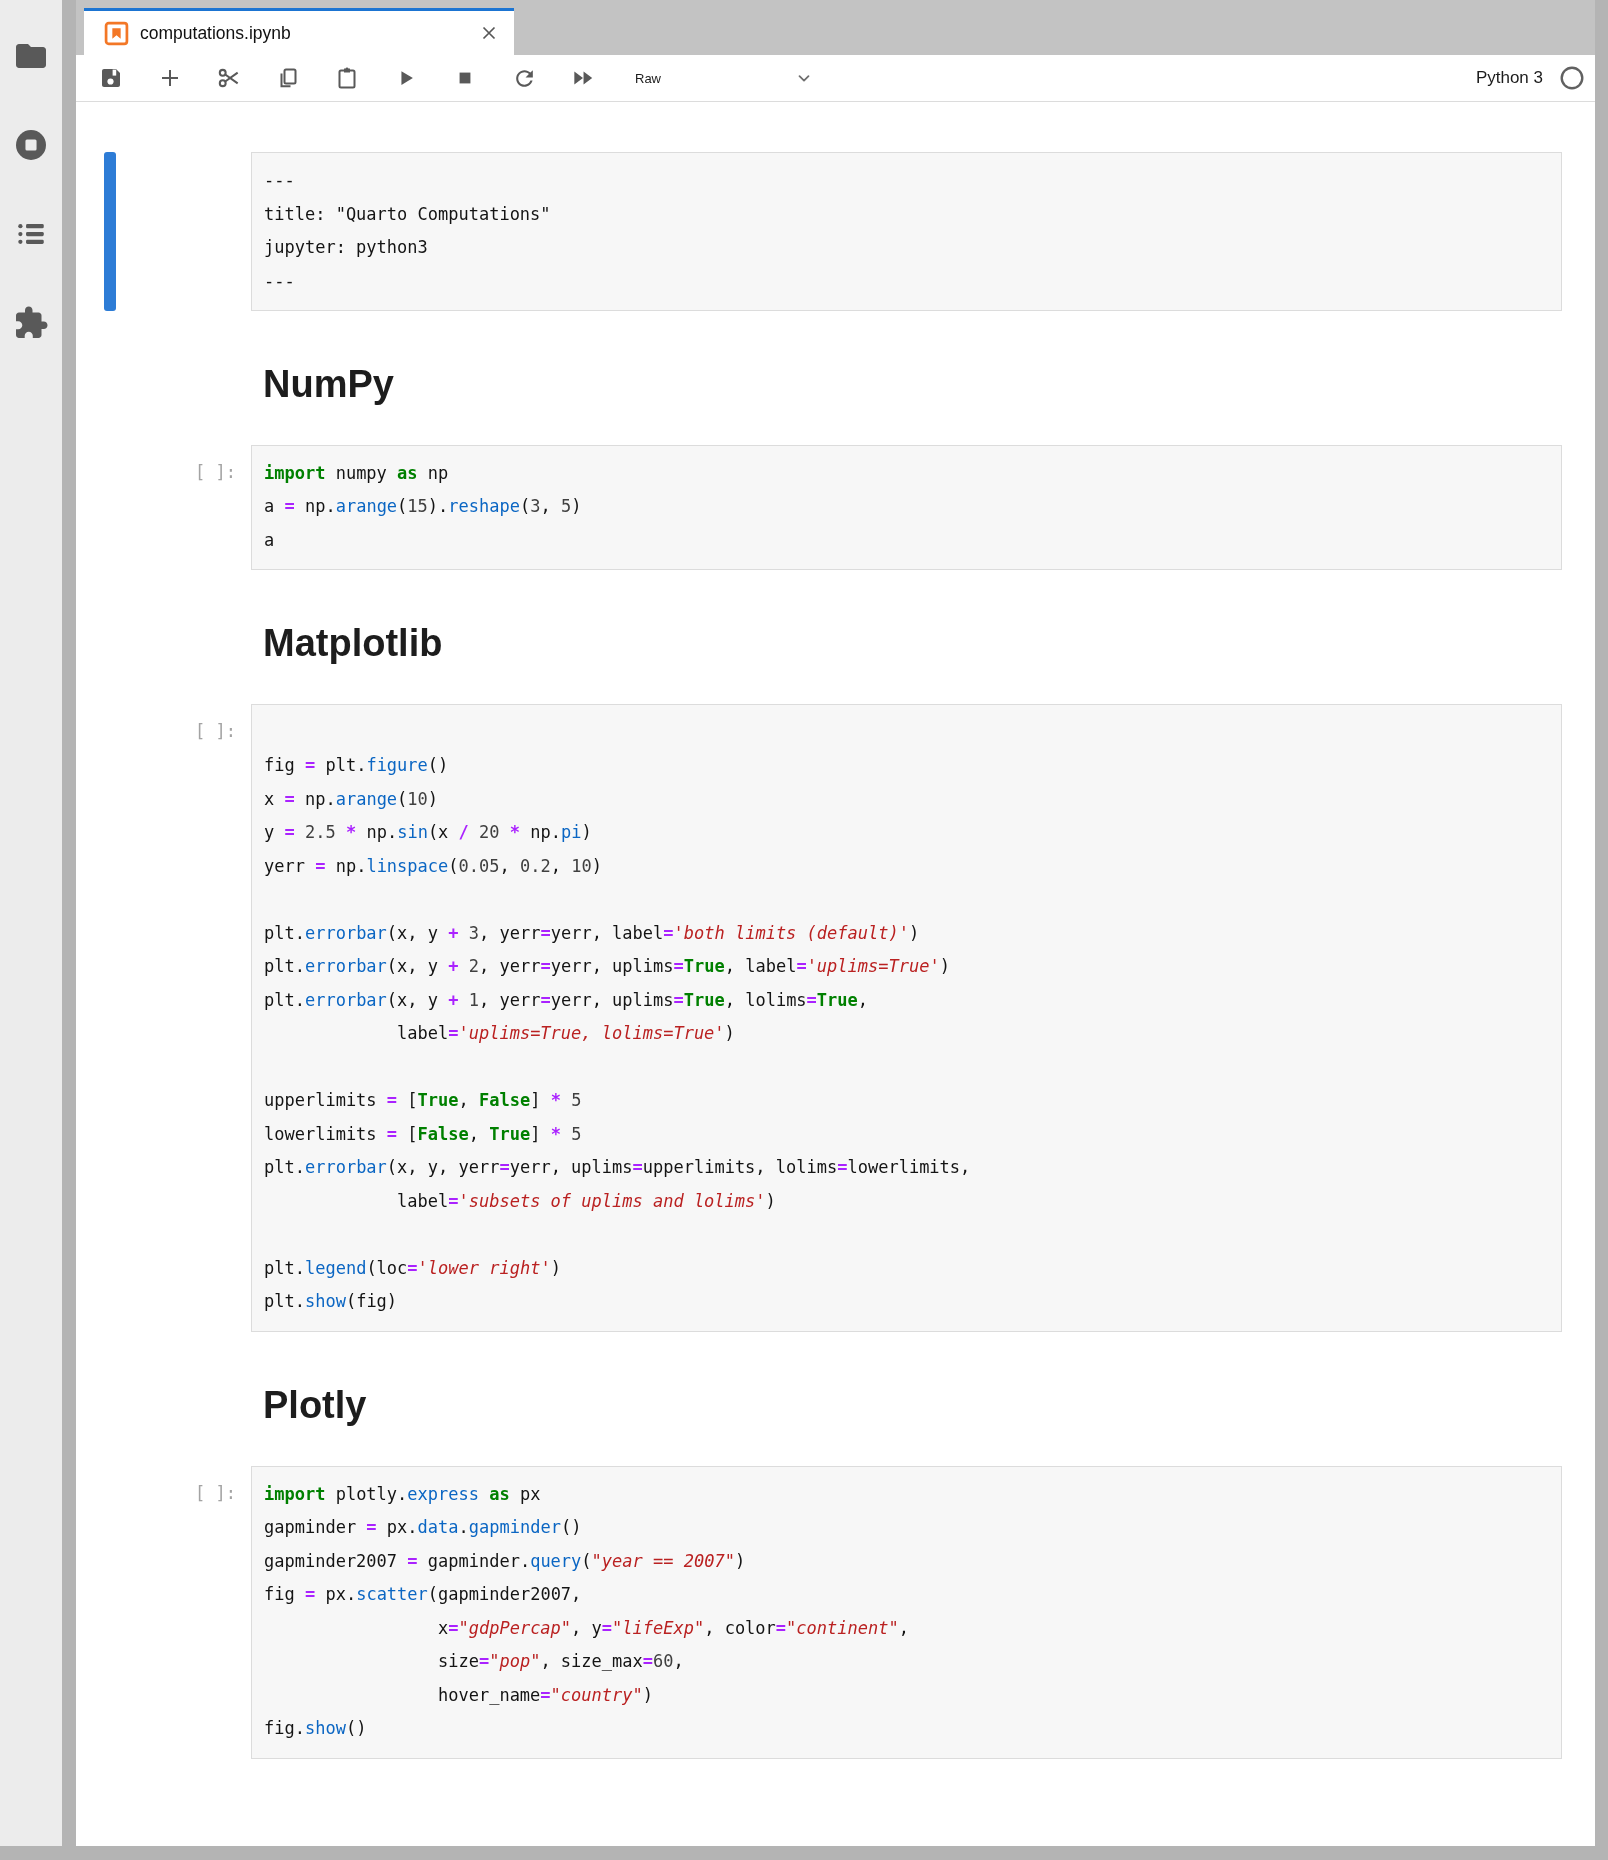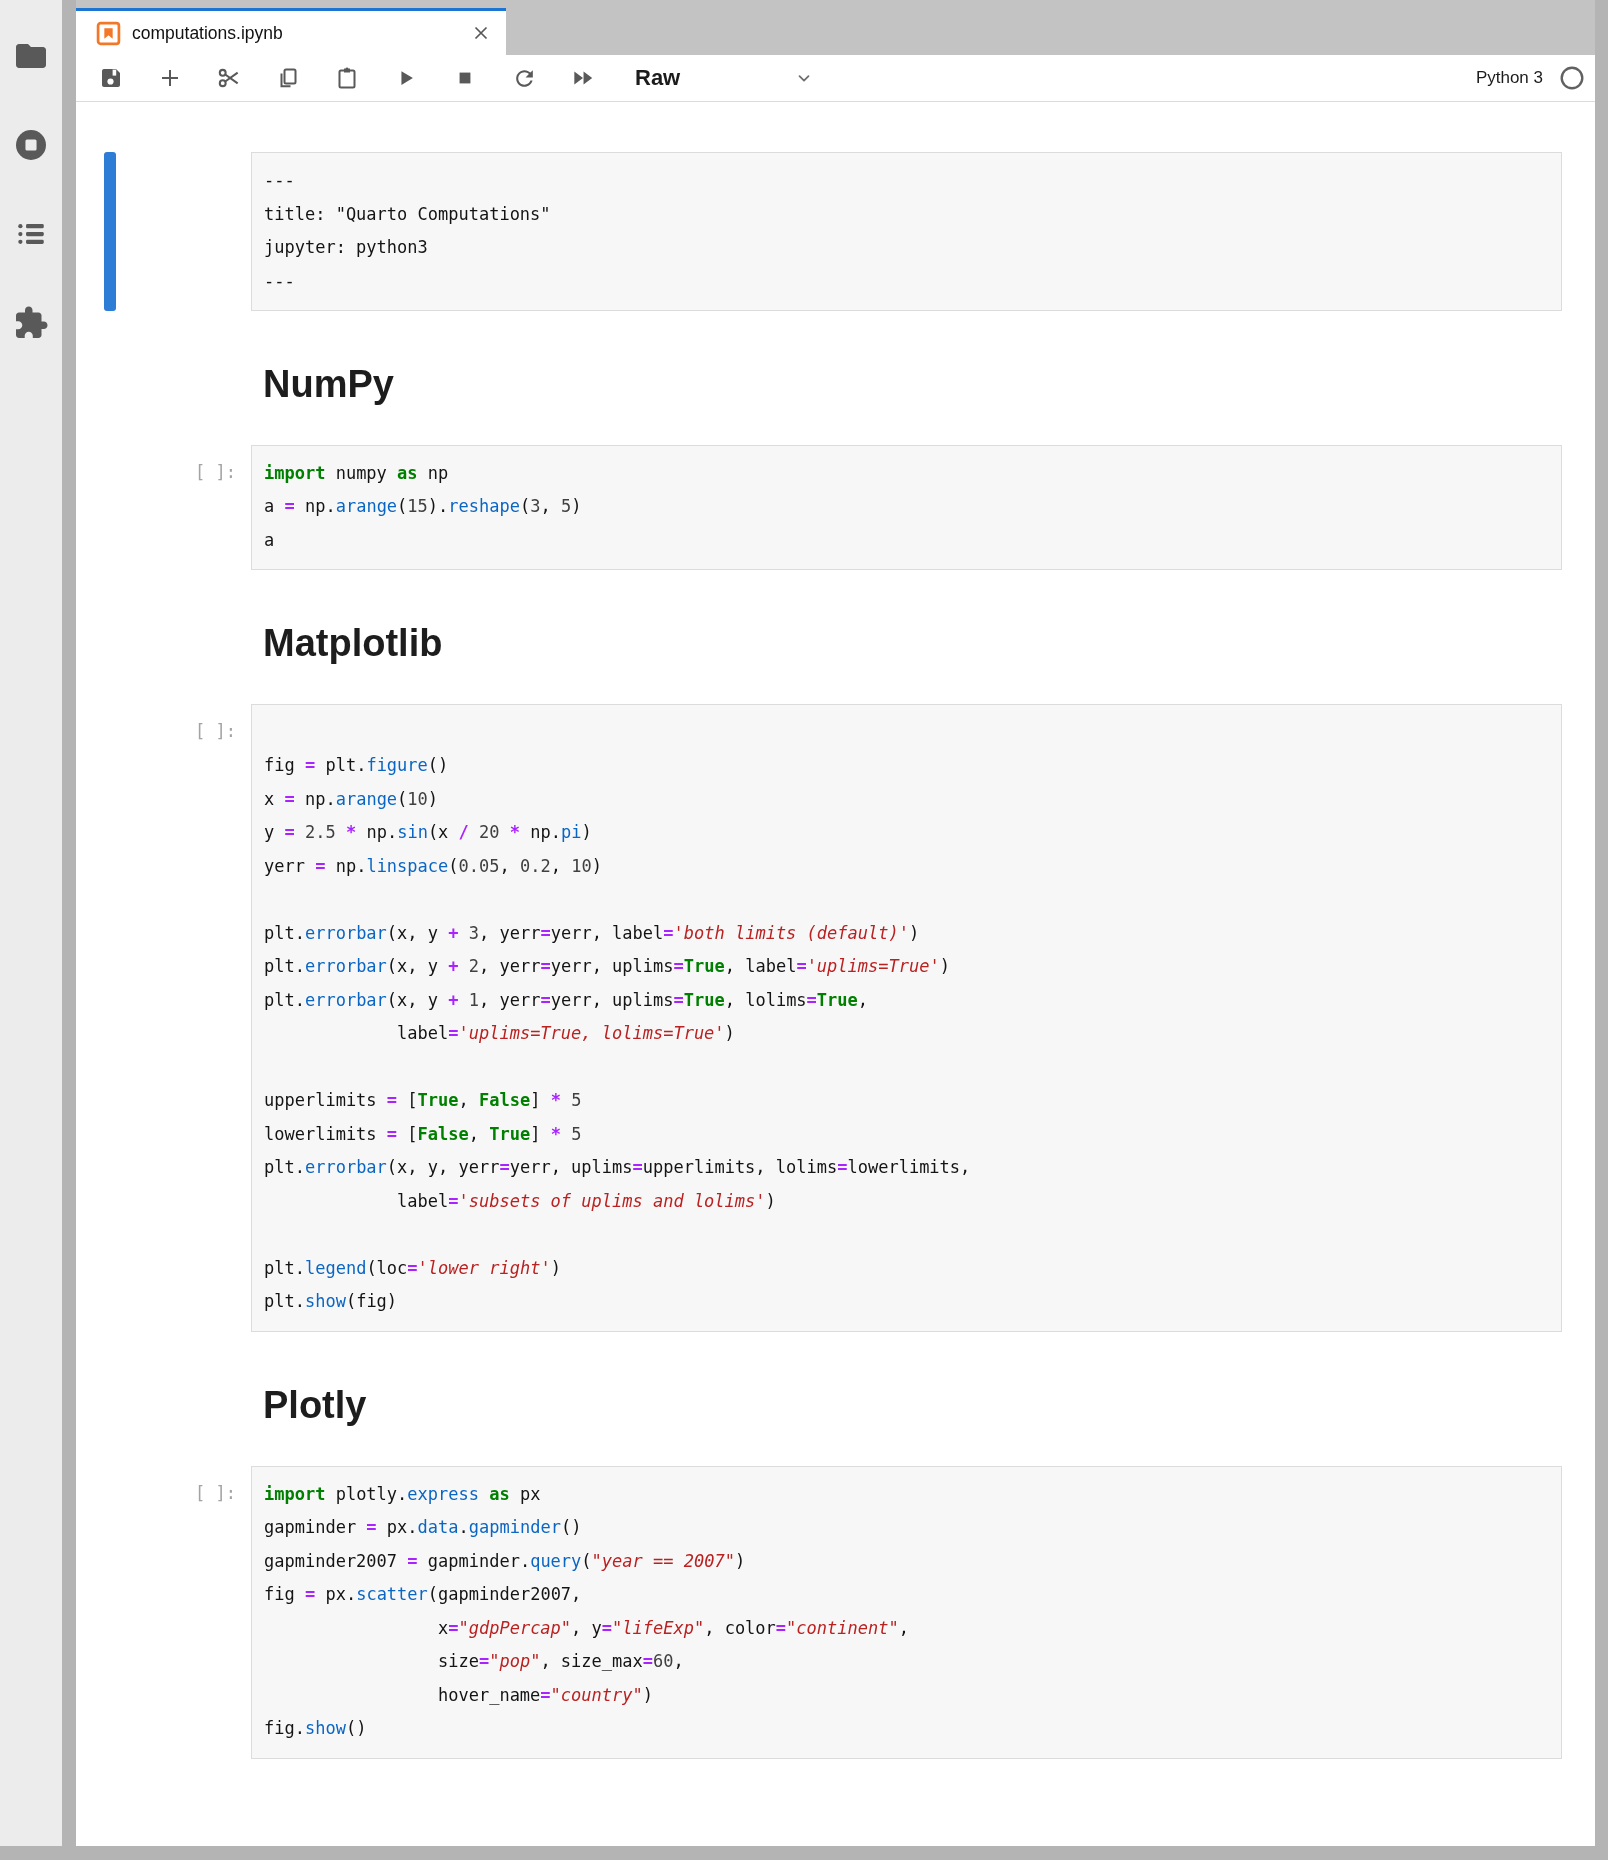--- a/index.html
+++ b/index.html
@@ -22,40 +22,40 @@
   .side-icon + .side-icon{margin-top:25px;}
   .side-icon svg{display:block;}
   
   .main{
     position:absolute;left:76px;top:0;width:1519px;height:1846px;
     background:#ffffff;display:flex;flex-direction:column;box-sizing:border-box;
   }
   
   .tabbar{height:55px;background:#c3c3c3;position:relative;flex:none;}
   .tab{
-    position:absolute;left:0;top:8px;height:47px;width:430px;background:#ffffff;
+    position:absolute;left:8px;top:8px;height:47px;width:430px;background:#ffffff;
     border-top:3px solid #1b74d2;box-sizing:border-box;
     display:flex;align-items:center;padding:0 14px 0 20px;cursor:default;
   }
   .tab-title{font-size:17.5px;color:#111111;flex:1;margin-left:11px;
     white-space:nowrap;overflow:hidden;}
   .tab-close{width:22px;height:22px;display:flex;align-items:center;justify-content:center;
     color:#575757;cursor:pointer;}
   
   .toolbar{
     height:46px;flex:none;background:#ffffff;border-bottom:1px solid #dcdcdc;
     display:flex;align-items:center;padding:0 8px 0 22px;
   }
   .tbtn{width:26px;height:26px;margin-right:33px;display:flex;align-items:center;
     justify-content:center;color:#595959;cursor:pointer;flex:none;}
   .cell-type{
     display:flex;align-items:center;justify-content:space-between;
     width:178px;margin-left:6px;cursor:pointer;flex:none;
   }
-  .cell-type-value{font-size:22px;color:#1c1c1c;font-weight:bold;}
+  .cell-type-value{font-size:13px;color:#1c1c1c;}
   .toolbar-spacer{flex:1;}
   .kernel-name{font-size:17px;color:#1c1c1c;margin-right:16px;white-space:nowrap;}
   .kernel-status{width:26px;height:26px;display:flex;align-items:center;
     justify-content:center;color:#616161;cursor:pointer;flex:none;margin-right:2px;}
   
   .content{flex:1;overflow:hidden;padding-top:50px;box-sizing:border-box;}
   .md-heading{
     font-size:38px;font-weight:700;color:#1d1d1d;
     margin:52px 33px 38px 187px;line-height:1.15;letter-spacing:0;
   }

